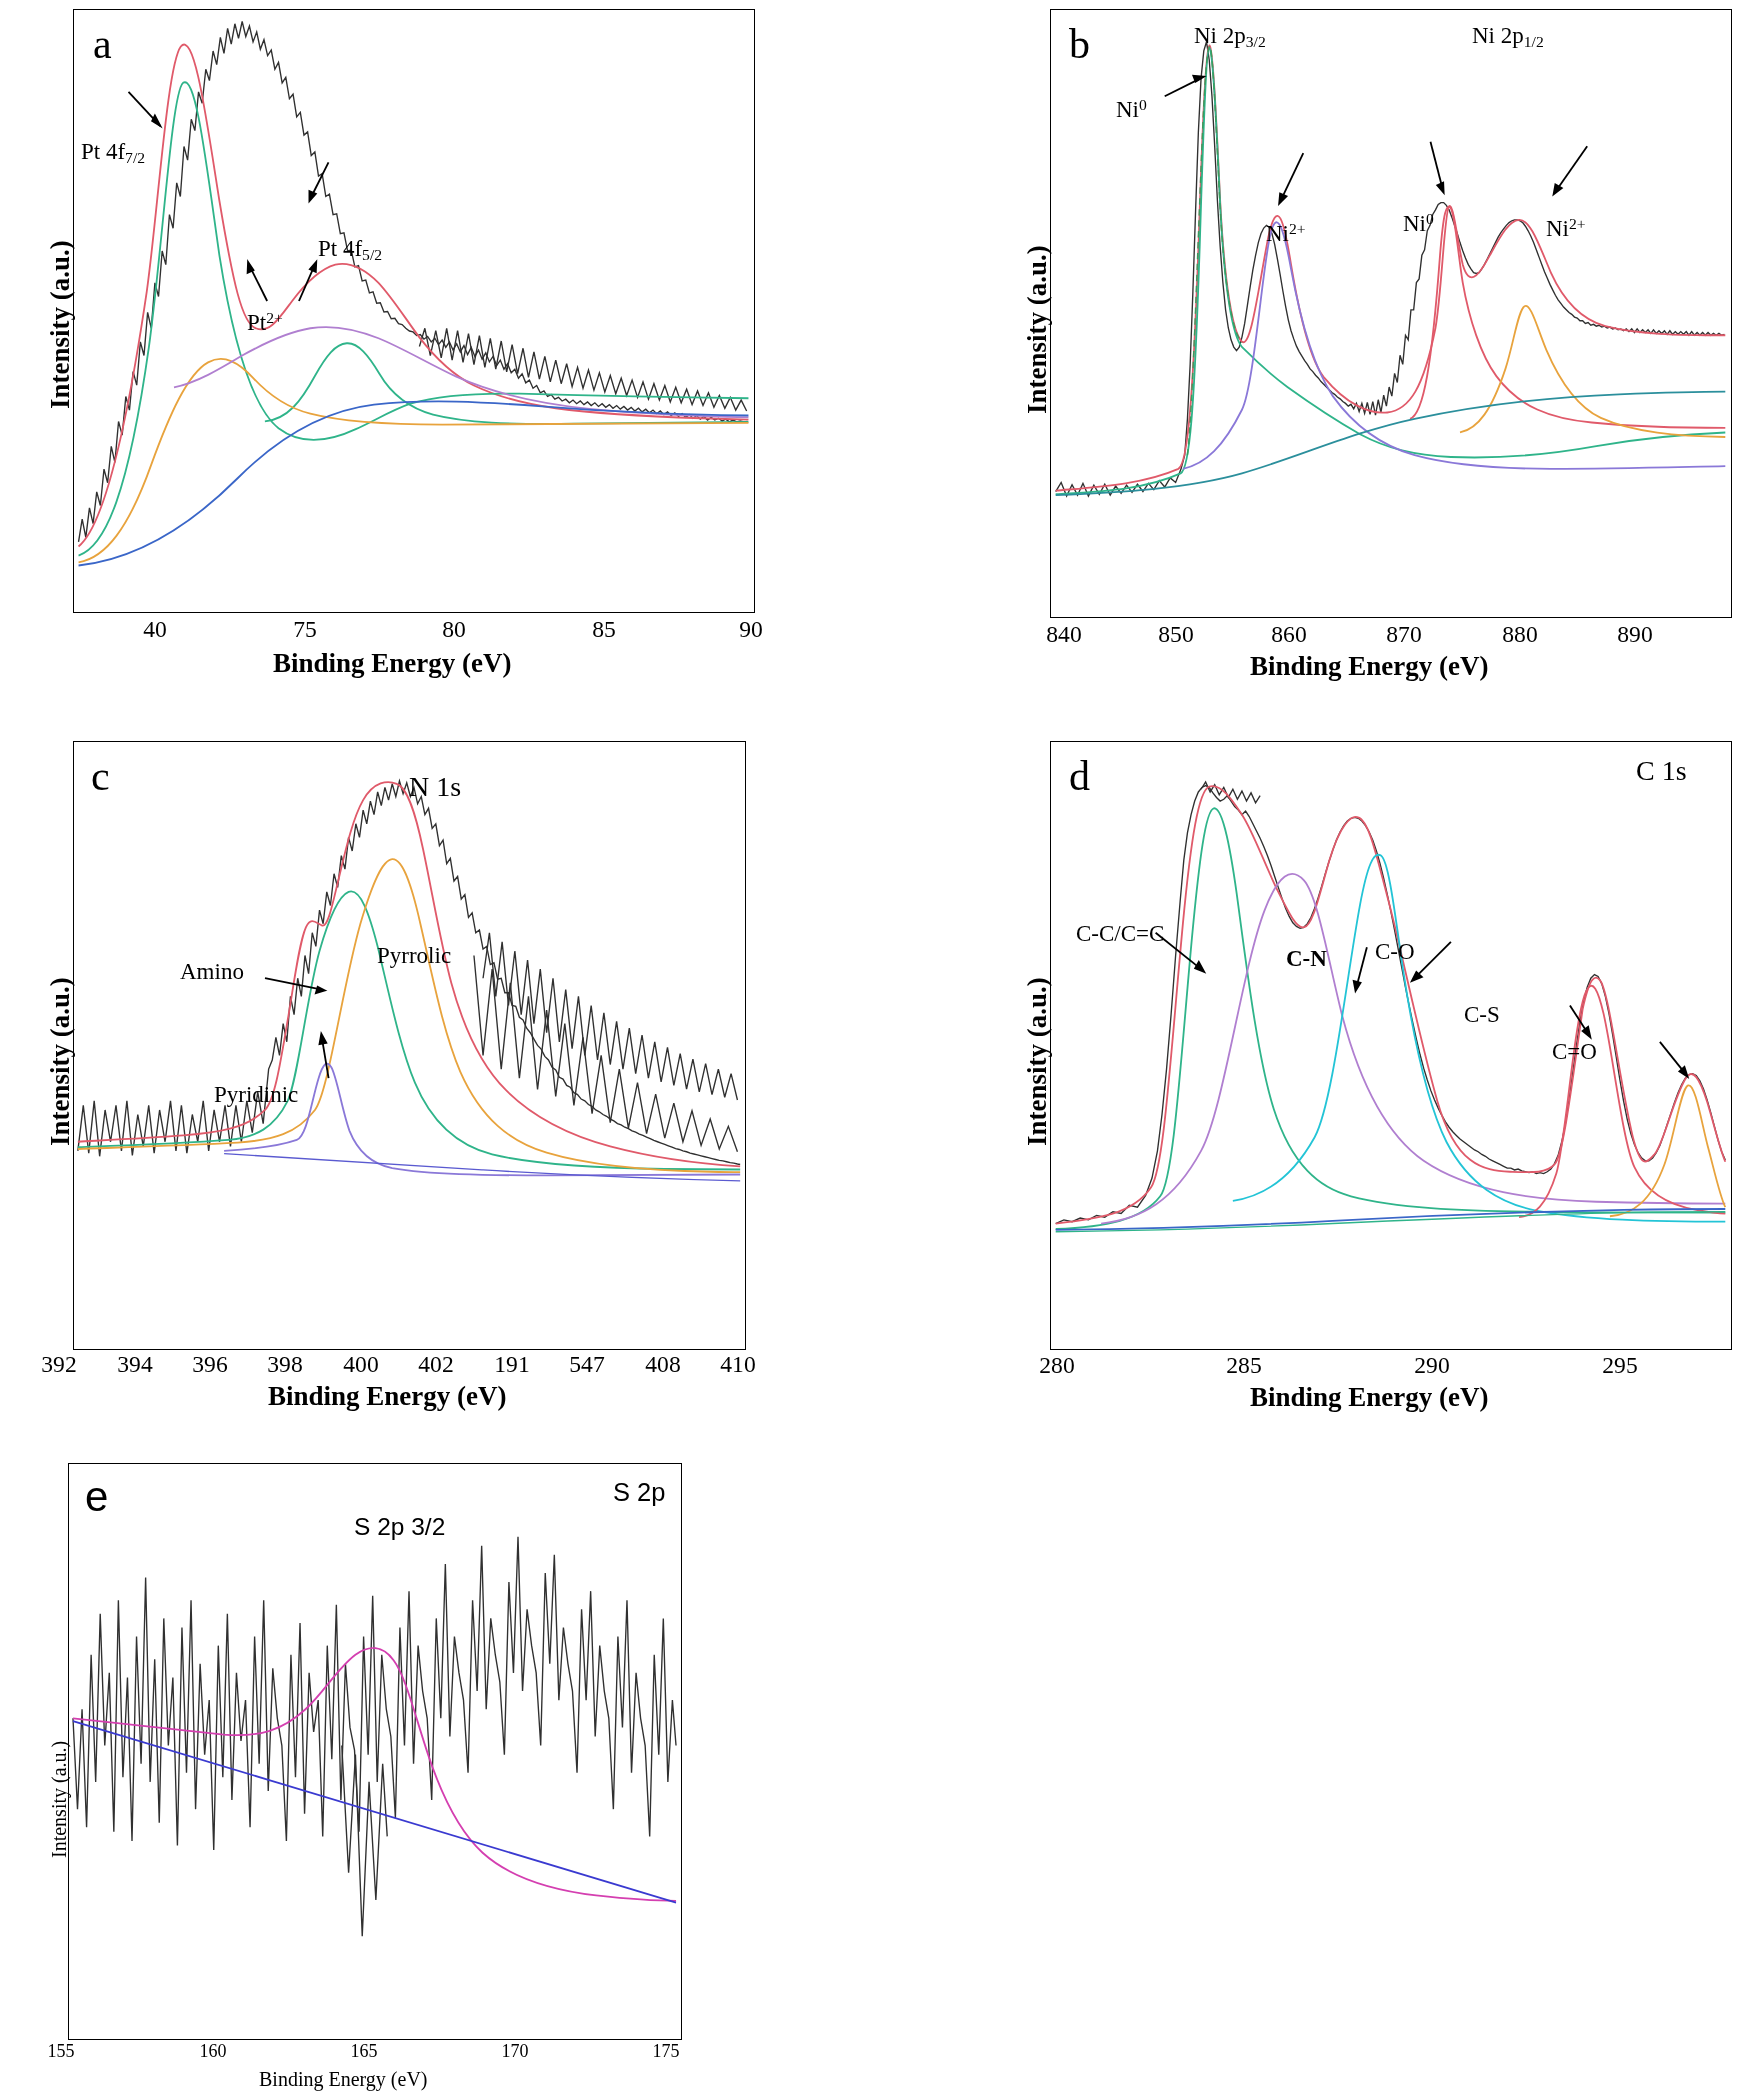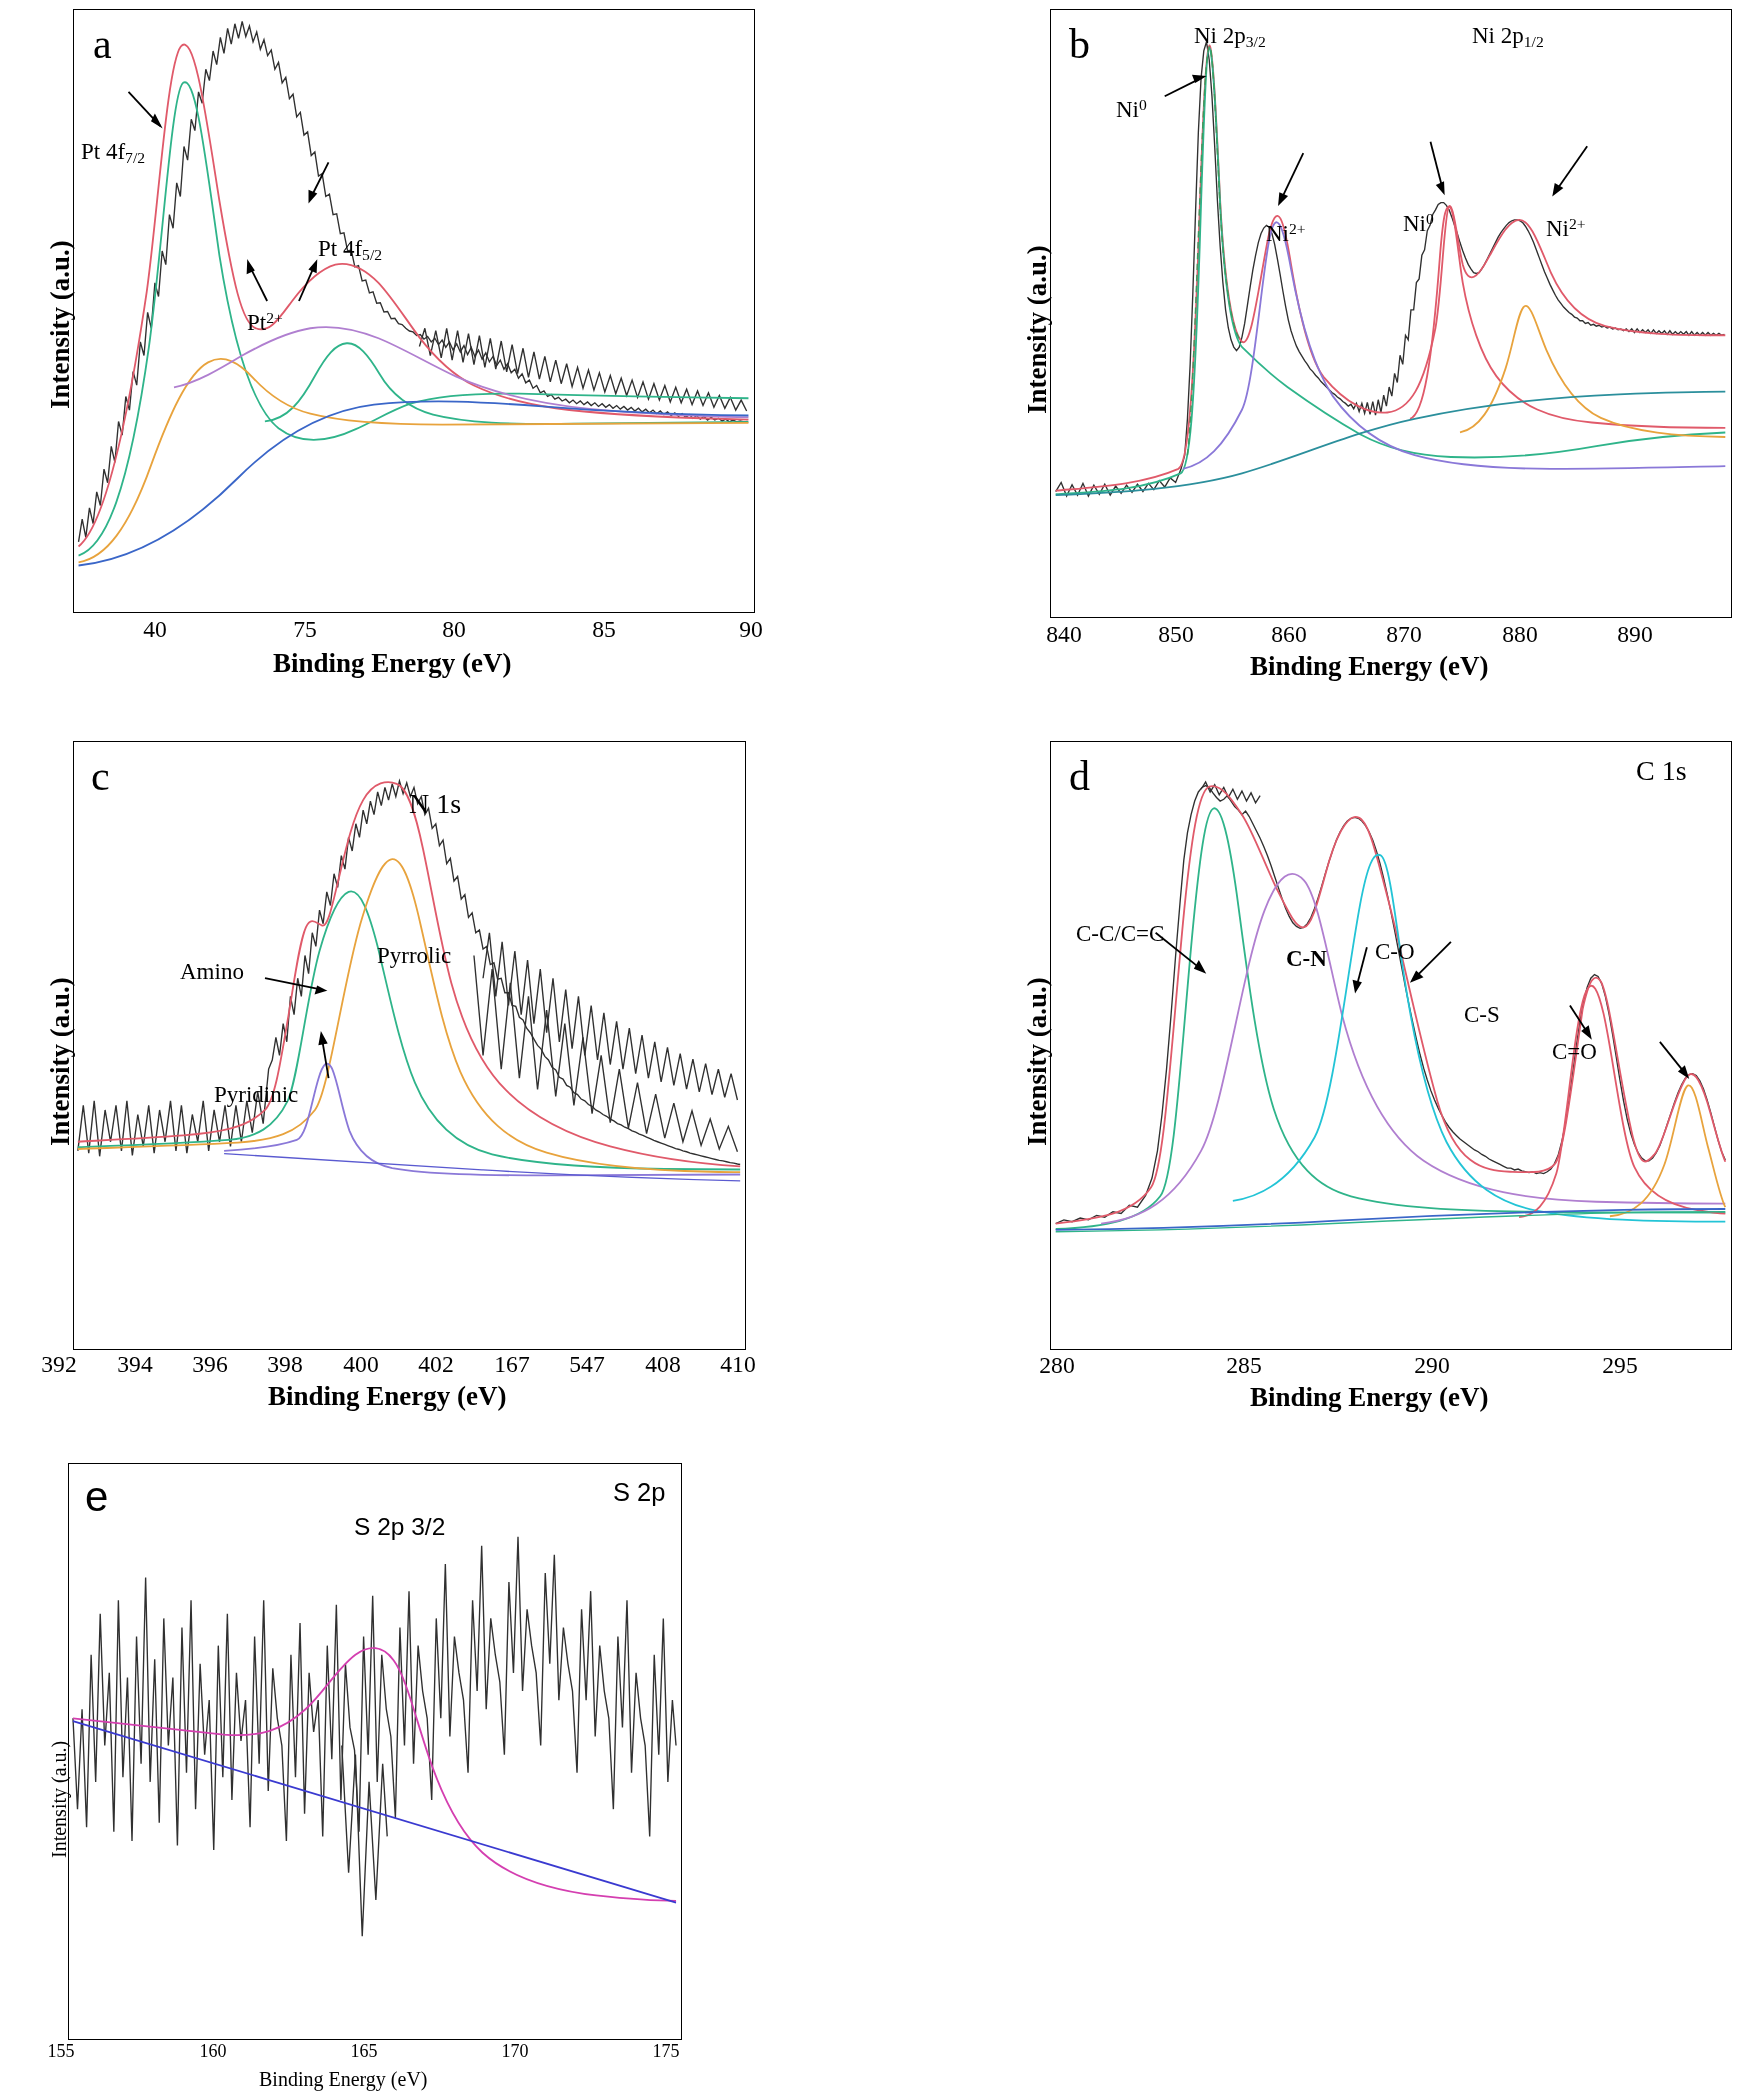--- a/index.html
+++ b/index.html
@@ -224,36 +224,36 @@
 
       <g stroke="#000" stroke-width="4" fill="#000">
         <line x1="420" y1="520" x2="545" y2="545"></line>
         <polygon points="552,547 532,553 536,539"></polygon>
         <line x1="560" y1="740" x2="545" y2="650"></line>
         <polygon points="544,642 555,662 540,665"></polygon>
       </g>
     </svg>
   </div>
   <div class="panel-letter" style="left:91px; top:23px;">c</div>
-  <div class="ann big" style="left:409px; top:56px;">N 1s</div>
+  <div class="ann big" style="left:409px; top:39px;">N 1s</div>
 
   <div class="ann" style="left:180px; top:227px;">Amino</div>
   <div class="ann" style="left:377px; top:211px;">Pyrrolic</div>
   <div class="ann" style="left:214px; top:350px;">Pyridinic</div>
 
   <div class="ylabel" style="left:45px; top:414px;">Intensity (a.u.)</div>
   <div class="axis-title" style="left:268px; top:649px;">Binding Energy (eV)</div>
 
   <div class="tick-label" style="left:59px; top:619px;">392</div>
   <div class="tick-label" style="left:135px; top:619px;">394</div>
   <div class="tick-label" style="left:210px; top:619px;">396</div>
   <div class="tick-label" style="left:285px; top:619px;">398</div>
   <div class="tick-label" style="left:361px; top:619px;">400</div>
   <div class="tick-label" style="left:436px; top:619px;">402</div>
-  <div class="tick-label" style="left:512px; top:619px;">167</div>
+  <div class="tick-label" style="left:512px; top:619px;">191</div>
   <div class="tick-label" style="left:587px; top:619px;">547</div>
   <div class="tick-label" style="left:663px; top:619px;">408</div>
   <div class="tick-label" style="left:738px; top:619px;">410</div>
 </div>
 
 <div class="panel" style="left:968px; top:732px; width:794px; height:714px;">
   <div class="frame" style="left:82px; top:9px; width:682px; height:609px;">
     <svg width="679" height="606" viewBox="0 0 1494 1334">
 
       <polyline fill="none" stroke="#303030" stroke-width="3" points="10,1060 28,1052 46,1056 64,1048 82,1052 100,1042 118,1046 136,1034 154,1038 172,1020 190,1024 208,998 222,960 234,900 244,820 254,720 264,600 274,470 284,350 292,260 300,200 308,160 316,130 324,110 332,100 340,96 348,100 356,112 364,122 372,130 380,126 388,118 396,130 404,142 412,150 420,160 428,152 436,164 444,180 452,196 460,212 468,230 476,250 484,272 492,296 500,320 508,344 516,366 524,384 532,398 540,406 548,410 556,408 564,400 572,386 580,366 588,342 596,316 604,288 612,262 620,238 628,216 636,198 644,184 652,174 660,168 668,166 676,168 684,174 692,184 700,198 708,216 716,240 724,268 732,300 740,336 748,374 756,414 764,456 772,498 780,540 788,580 796,618 804,654 812,688 820,718 828,744 836,768 844,788 852,806 860,822 868,836 876,848 884,858 892,866 900,874 908,880 916,886 924,892 932,898 940,902 948,908 956,912 964,918 972,922 980,926 988,930 996,934 1004,938 1012,938 1020,942 1028,940 1036,944 1044,946 1052,948 1060,946 1068,950 1076,948 1084,950 1092,946 1100,940 1108,928 1116,910 1124,880 1132,840 1140,790 1148,730 1156,670 1164,616 1172,572 1180,540 1188,520 1196,512 1204,516 1212,532 1220,560 1228,598 1236,644 1244,694 1252,744 1260,790 1268,830 1276,862 1284,886 1292,904 1300,916 1308,922 1316,922 1324,916 1332,904 1340,888 1348,866 1356,842 1364,818 1372,794 1380,772 1388,754 1396,740 1404,732 1412,730 1420,734 1428,746 1436,764 1444,788 1452,816 1460,846 1468,876 1476,902 1484,920"></polyline>

